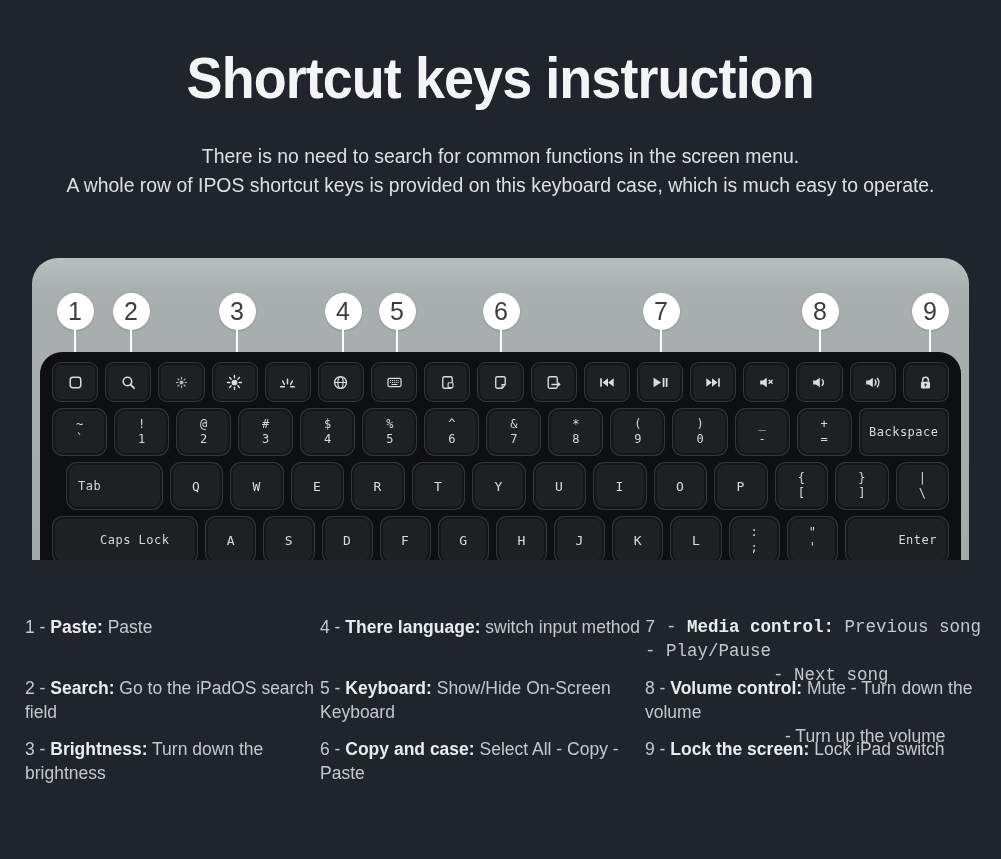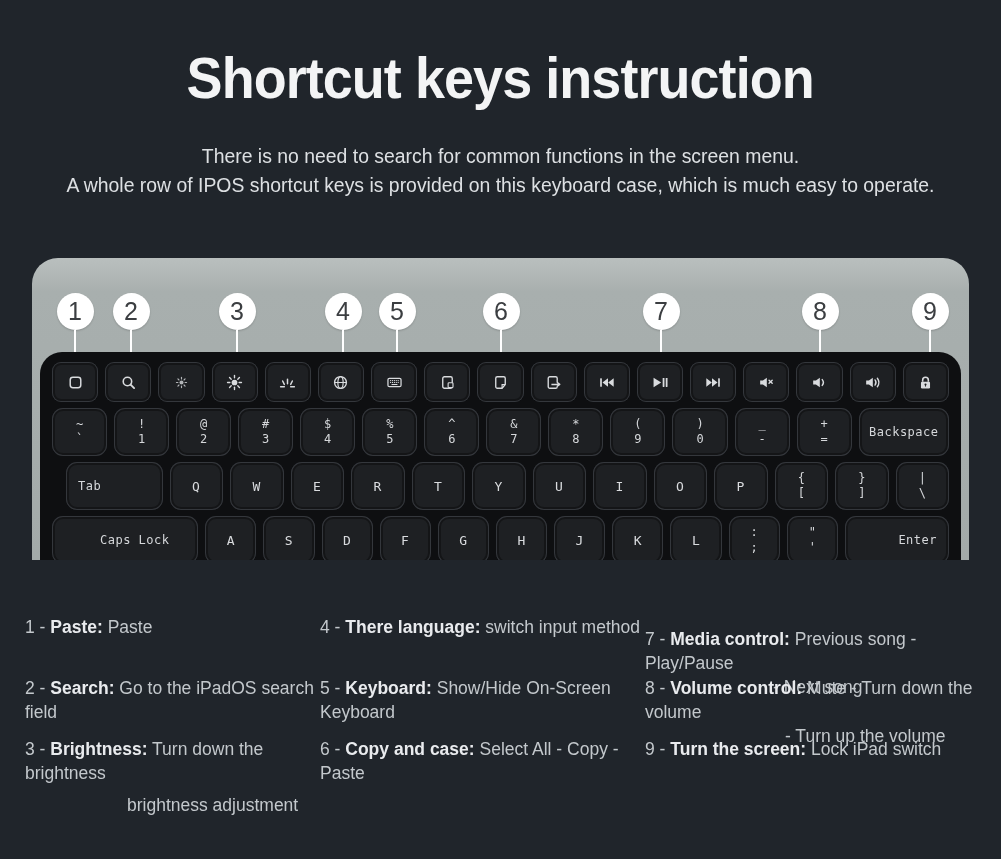--- a/index.html
+++ b/index.html
@@ -320,21 +320,21 @@
           <span class="kmain">0</span>
         </div>
         <div class="key">
           <span class="kshift">_</span>
           <span class="kmain">-</span>
         </div>
         <div class="key">
           <span class="kshift">+</span>
           <span class="kmain">=</span>
         </div>
-        <div class="key" style="flex-grow: 1.64;">
+        <div class="key" style="flex-grow: 1.64; border-radius: 8px;">
           <span class="klabel">Backspace</span>
         </div>
       </div>
     <div class="krow" id="row3">
         <div class="key left" style="flex-grow: 1.58; margin-left: 14px;">
           <span class="klabel">Tab</span>
         </div>
         <div class="key">
           <span class="kletter">Q</span>
         </div>
@@ -427,40 +427,39 @@
 <div class="legend" id="legend">
     <div class="leg-col" style="left: 25px; width: 295px;">
       <div class="leg-item" style="top: 15px;">
         <div><span>1 - </span><b>Paste:</b><span> Paste</span></div>
       </div>
       <div class="leg-item" style="top: 76px;">
         <div><span>2 - </span><b>Search:</b><span> Go to the iPadOS search field</span></div>
       </div>
       <div class="leg-item" style="top: 137px;">
         <div><span>3 - </span><b>Brightness:</b><span> Turn down the brightness</span></div>
-        <div class="leg-extra" style="margin-left: 102px; margin-top: 8px;">brightness adjustment</div>
       </div>
     </div>
     <div class="leg-col" style="left: 320px; width: 320px;">
       <div class="leg-item" style="top: 15px;">
         <div><span>4 - </span><b>There language:</b><span> switch input method</span></div>
       </div>
       <div class="leg-item" style="top: 76px;">
         <div><span>5 - </span><b>Keyboard:</b><span> Show/Hide On-Screen Keyboard</span></div>
       </div>
       <div class="leg-item" style="top: 137px;">
         <div><span>6 - </span><b>Copy and case:</b><span> Select All - Copy - Paste</span></div>
       </div>
     </div>
     <div class="leg-col" style="left: 645px; width: 356px;">
-      <div class="leg-item" style="top: 27px;">
+      <div class="leg-item" style="top: 15px; font-family: Liberation Mono, monospace;">
         <div><span>7 - </span><b>Media control:</b><span> Previous song - Play/Pause</span></div>
         <div class="leg-extra" style="margin-left: 128px; margin-top: 0px;">- Next song</div>
       </div>
       <div class="leg-item" style="top: 76px;">
         <div><span>8 - </span><b>Volume control:</b><span> Mute - Turn down the volume</span></div>
         <div class="leg-extra" style="margin-left: 140px; margin-top: 0px;">- Turn up the volume</div>
       </div>
       <div class="leg-item" style="top: 137px;">
-        <div><span>9 - </span><b>Turn the screen:</b><span> Lock iPad switch</span></div>
+        <div><span>9 - </span><b>Lock the screen:</b><span> Lock iPad switch</span></div>
       </div>
     </div>
   </div>
 
 </body></html>

